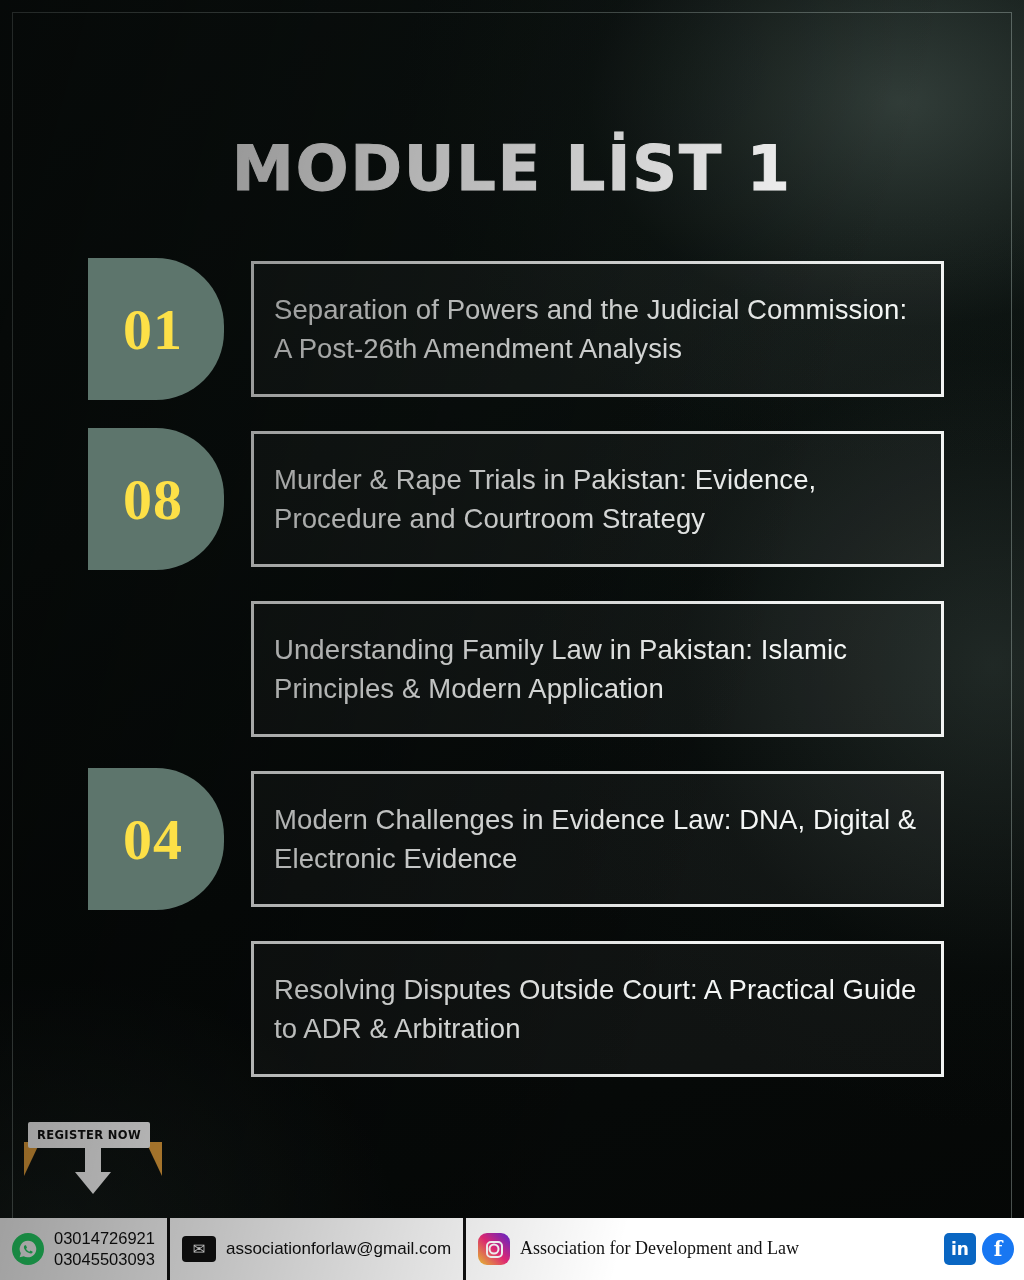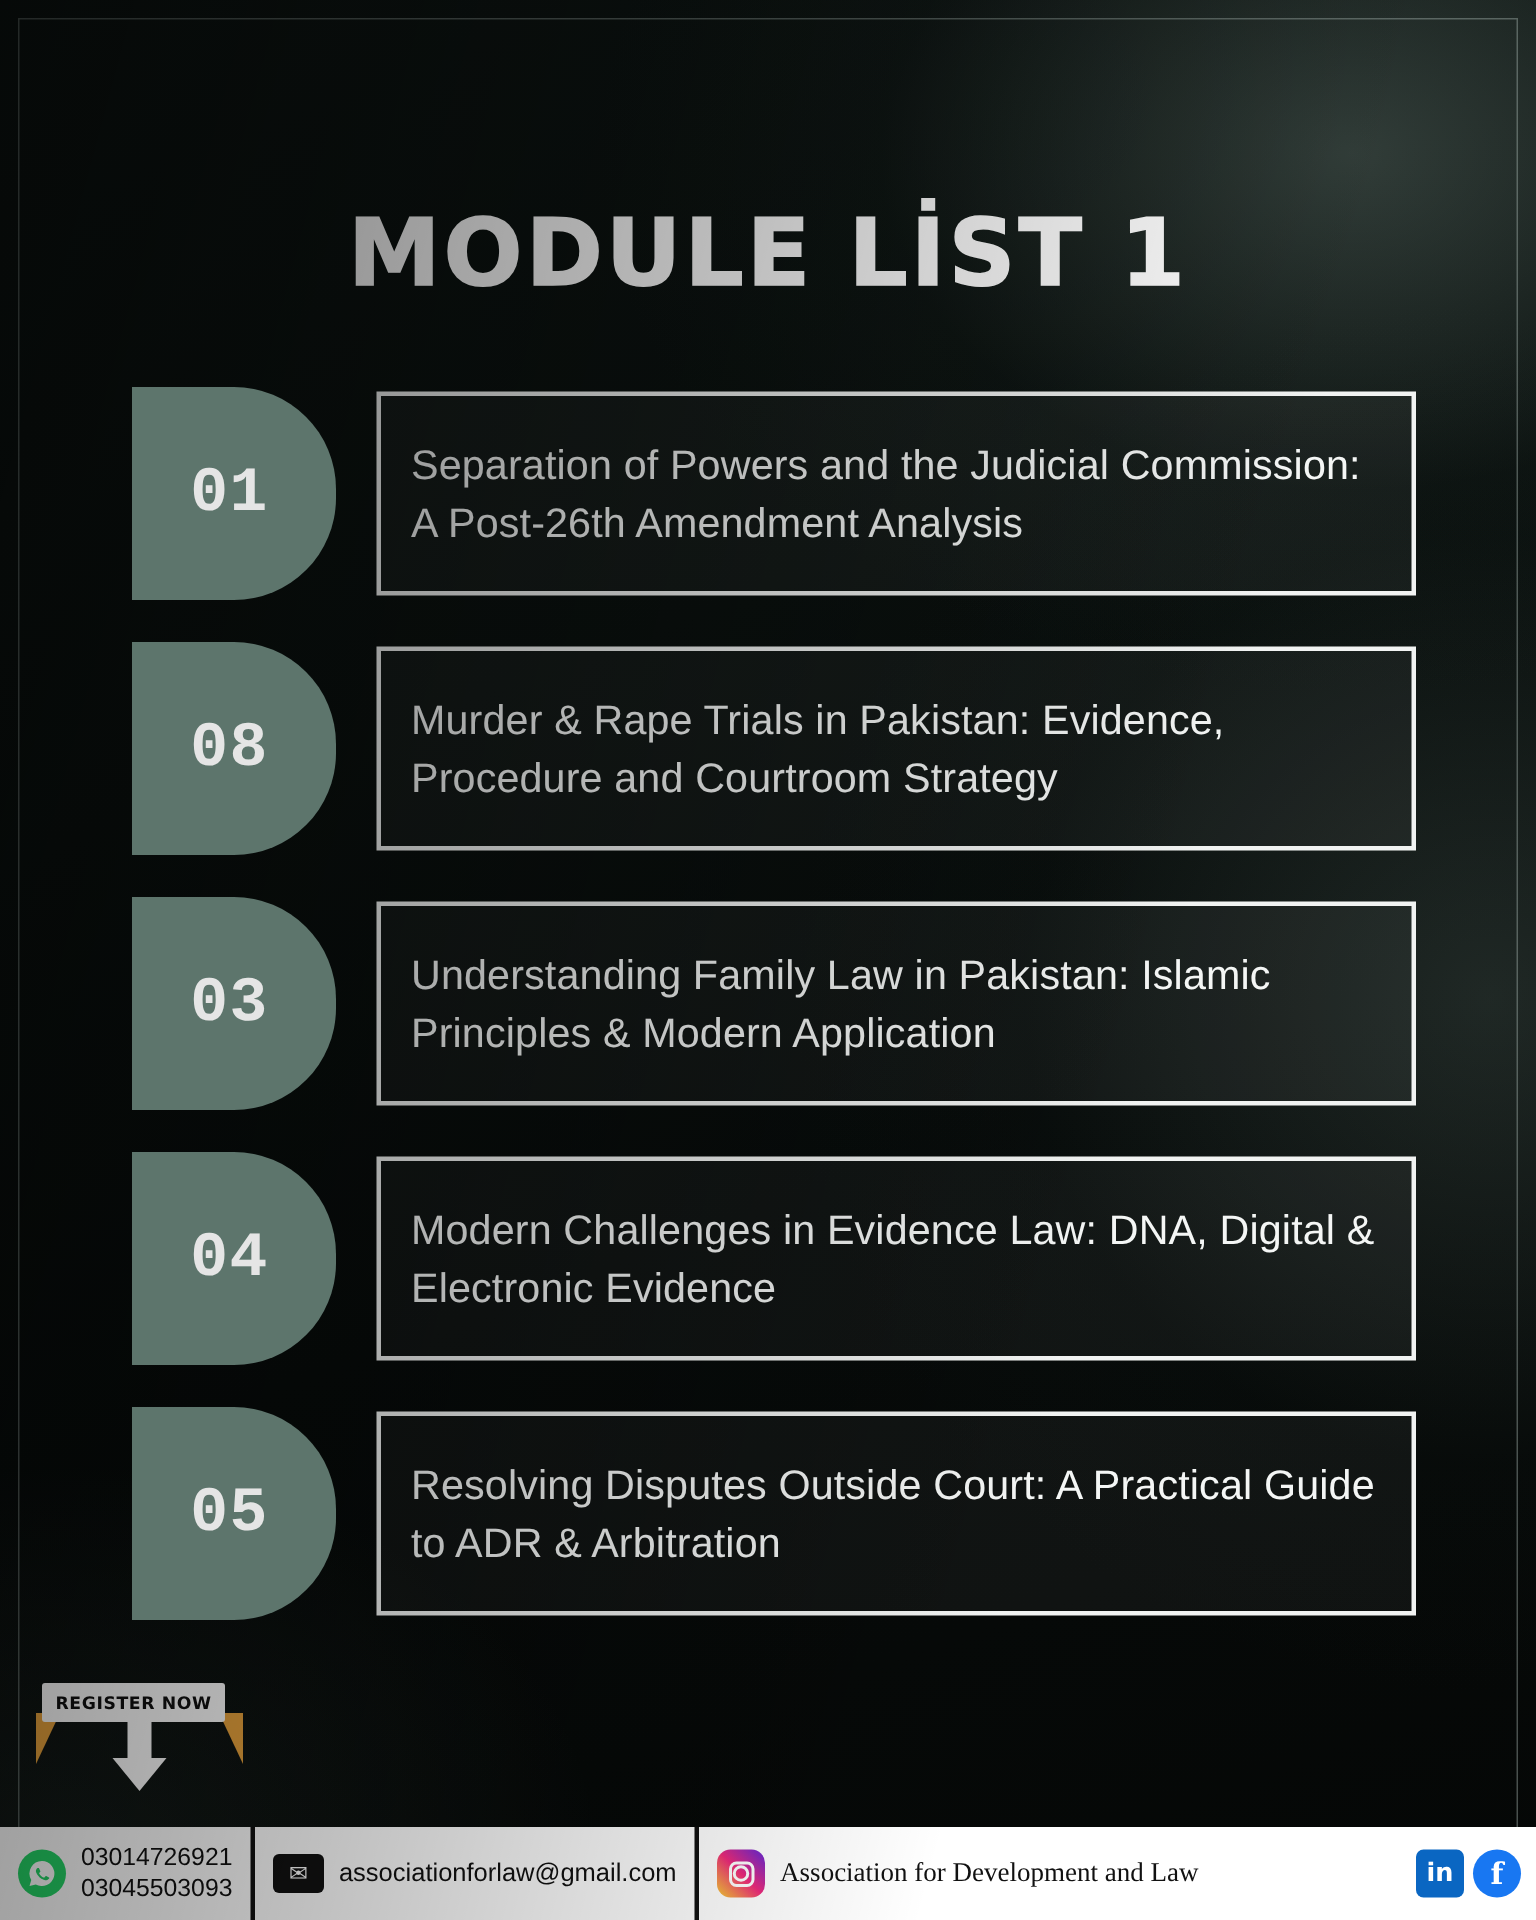--- a/index.html
+++ b/index.html
@@ -68,24 +68,24 @@
     width: 136px;
     height: 142px;
     background: #5d756c;
     border-radius: 0 68px 68px 0;
     display: flex;
     align-items: center;
     justify-content: center;
     z-index: 2;
   }
   .badge-num {
-    color: #e5e5e5;
-    font-family: Liberation Mono, monospace;
+    color: #fde047;
+    font-family: Liberation Serif, serif;
     font-weight: 900;
-    font-size: 42px;
+    font-size: 58px;
     letter-spacing: 1px;
     margin-left: -6px;
   }
   .module-box {
     position: absolute;
     left: 163px;
     right: 0;
     top: 3px;
     height: 136px;
     border: 3px solid #f1f3f2;
@@ -293,41 +293,35 @@
     <div class="module-row">
       <div class="badge">
         <span class="badge-num">08</span>
       </div>
       <div class="module-box">
         <div class="module-text">Murder &amp; Rape Trials in Pakistan: Evidence, Procedure and Courtroom Strategy</div>
       </div>
     </div>
 
     <div class="module-row">
-      <div class="badge">
-        <span class="badge-num">03</span>
-      </div>
       <div class="module-box">
         <div class="module-text">Understanding Family Law in Pakistan: Islamic Principles &amp; Modern Application</div>
       </div>
     </div>
 
     <div class="module-row">
       <div class="badge">
         <span class="badge-num">04</span>
       </div>
       <div class="module-box">
         <div class="module-text">Modern Challenges in Evidence Law: DNA, Digital &amp; Electronic Evidence</div>
       </div>
     </div>
 
     <div class="module-row">
-      <div class="badge">
-        <span class="badge-num">05</span>
-      </div>
       <div class="module-box">
         <div class="module-text">Resolving Disputes Outside Court: A Practical Guide to ADR &amp; Arbitration</div>
       </div>
     </div>
 
   </div>
 
   <div class="register">
     <div class="ribbon-left"></div>
     <div class="ribbon-right"></div>

